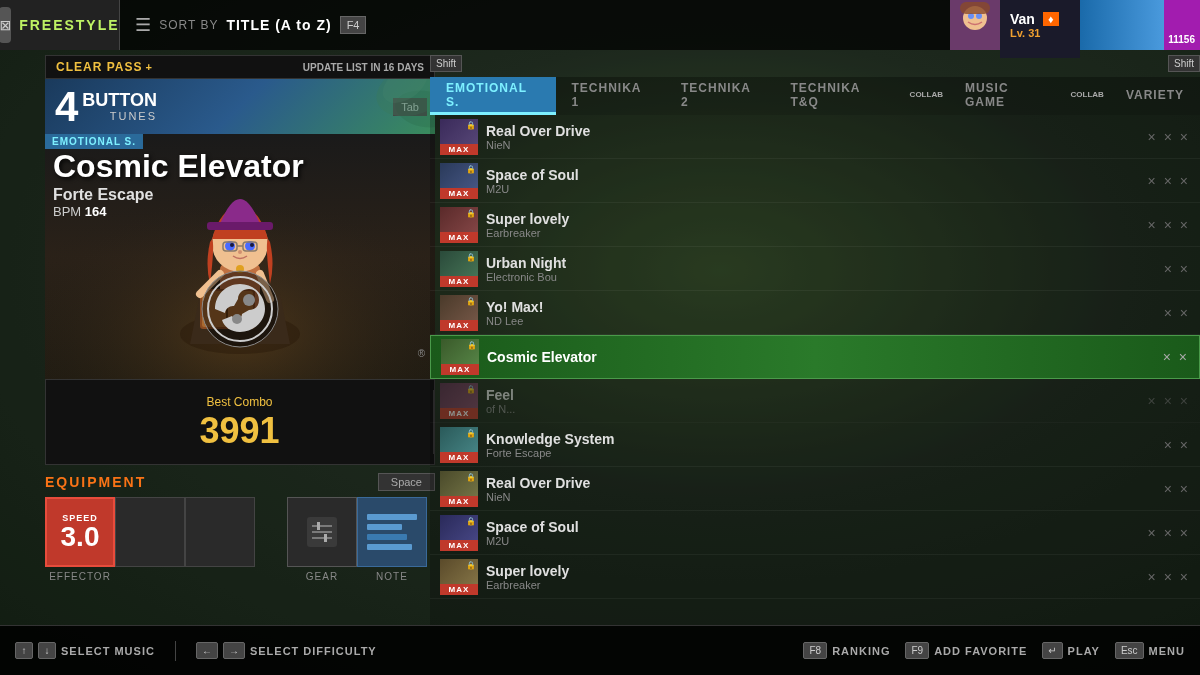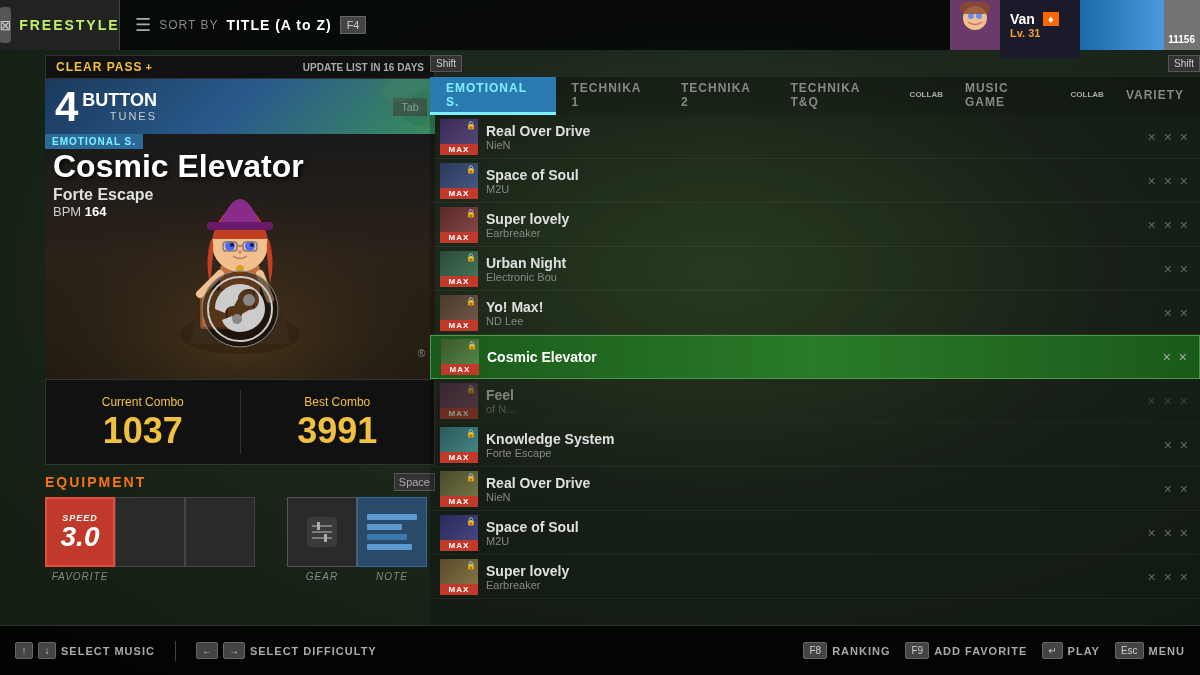--- a/index.html
+++ b/index.html
@@ -229,29 +229,28 @@
     .equipment-label {
       font-size: 14px;
       font-weight: bold;
       color: #f97316;
       letter-spacing: 2px;
     }
     .space-btn {
       background: #333;
       color: #aaa;
       border: 1px solid #555;
-      padding: 2px 4px;
+      padding: 2px 12px;
       font-size: 11px;
       cursor: pointer;
     }
     .equipment-slots {
       display: flex;
       gap: 0;
       align-items: center;
-      font-style: italic;
     }
     .effector-slot {
       display: flex;
       flex-direction: column;
       align-items: center;
       gap: 4px;
     }
     .effector-icon {
       width: 70px;
       height: 70px;
@@ -427,21 +426,21 @@
       background: #ff6600;
       color: #fff;
       font-size: 11px;
       font-weight: bold;
       padding: 1px 5px;
       margin-left: 4px;
     }
     .xp-bar-container {
       width: 120px;
       height: 50px;
-      background: #737373;
+      background: #a21caf;
       position: relative;
       overflow: hidden;
     }
     .xp-bar-fill {
       position: absolute;
       bottom: 0;
       left: 0;
       width: 70%;
       height: 100%;
       background: linear-gradient(90deg, #1a6aaa, #4a9add);
@@ -809,42 +808,38 @@
         <circle cx="49" cy="31" r="6" fill="#888"></circle>
         <circle cx="37" cy="50" r="5" fill="#888"></circle>
       </svg>
     </div>
 
     <div style="position:absolute;bottom:20px;right:10px;font-size:10px;color:#888;">®</div>
   </div>
 
   <div class="combo-area">
     <div class="combo-section">
-      <div class="combo-label">Current Combo</div>
-      <div class="combo-value">1037</div>
-    </div>
-    <div class="combo-section">
       <div class="combo-label">Best Combo</div>
       <div class="combo-value">3991</div>
     </div>
   </div>
 
   <div class="equipment-area">
     <div class="equipment-header">
       <span class="equipment-label">EQUIPMENT</span>
       <button class="space-btn">Space</button>
     </div>
     <div class="equipment-slots">
 
       <div class="effector-slot">
         <div class="effector-icon">
           <span class="effector-speed">SPEED</span>
           <span class="effector-value">3.0</span>
         </div>
-        <span class="slot-sublabel">FAVORITE</span>
+        <span class="slot-sublabel">EFFECTOR</span>
       </div>
 
       <div style="display:flex;flex-direction:column;align-items:center;gap:4px;">
         <div class="empty-slot"></div>
         <span class="slot-sublabel">&nbsp;</span>
       </div>
       <div style="display:flex;flex-direction:column;align-items:center;gap:4px;">
         <div class="empty-slot"></div>
         <span class="slot-sublabel">&nbsp;</span>
       </div>

